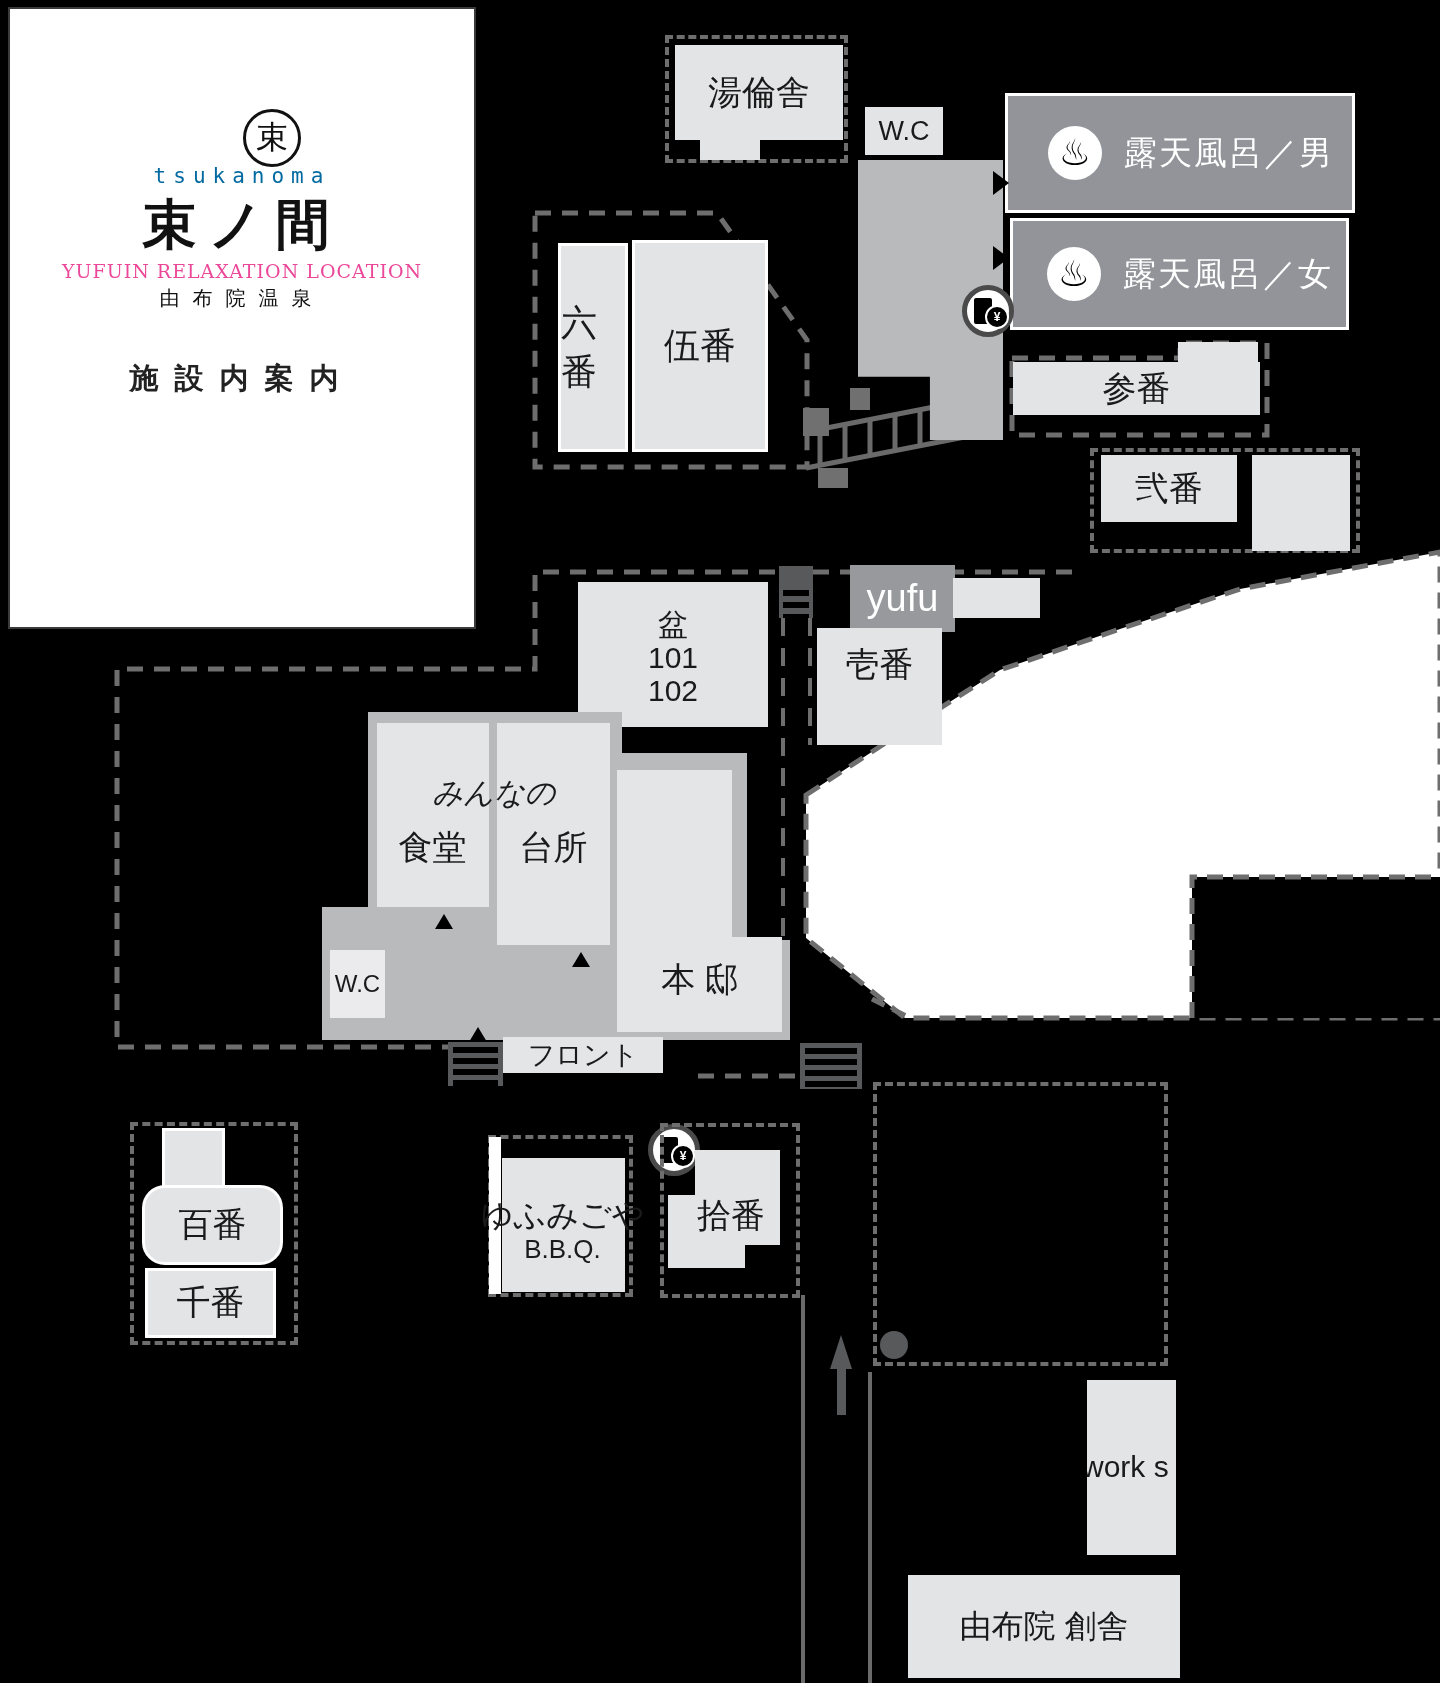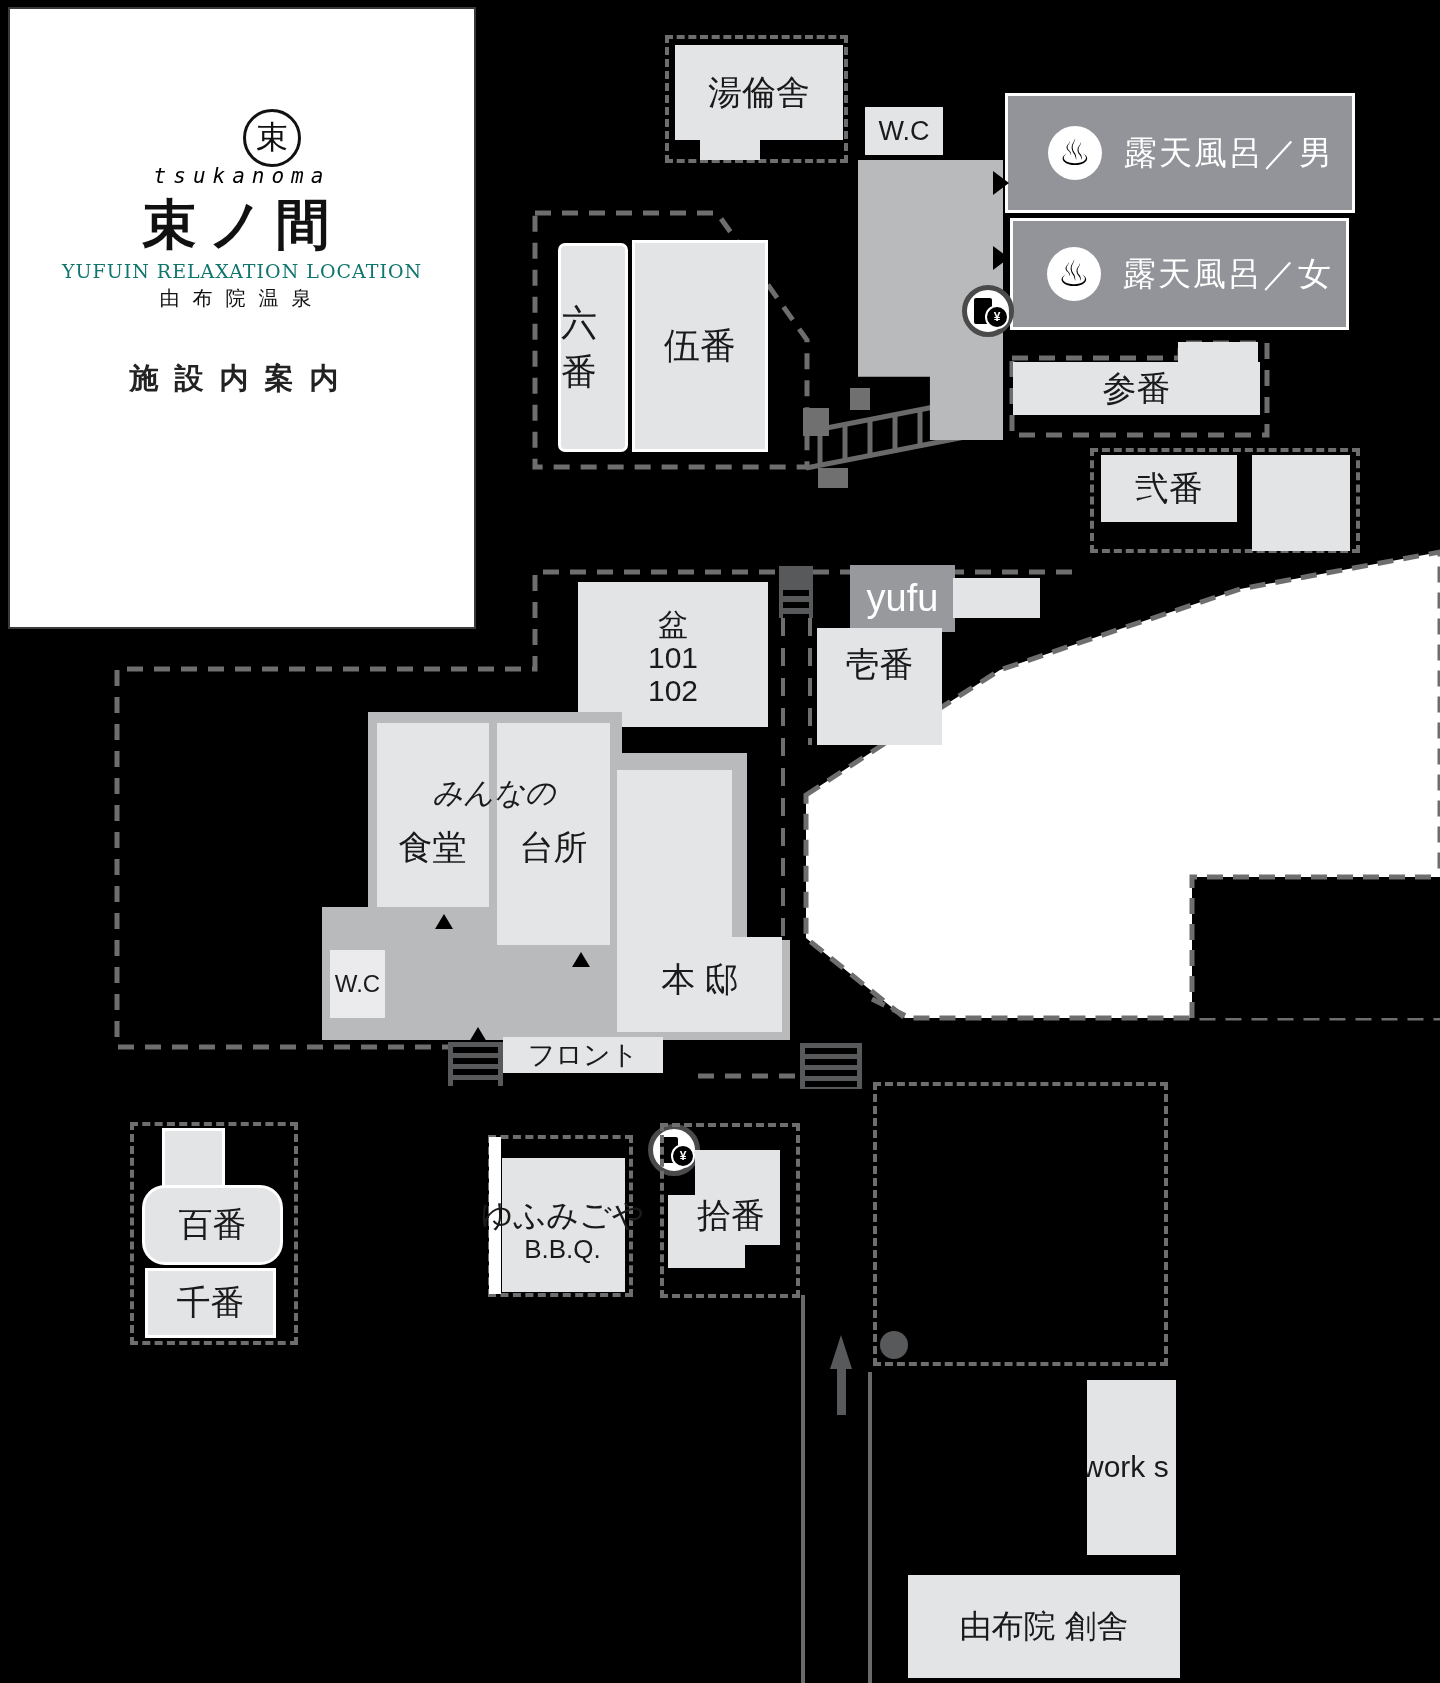--- a/index.html
+++ b/index.html
@@ -66,23 +66,23 @@
       <line x1="920" y1="410" x2="920" y2="446"></line>
       <line x1="945" y1="405" x2="945" y2="441"></line>
       <line x1="970" y1="400" x2="970" y2="436"></line>
     </g>
   </svg>
 
   <div id="logo" class="abs" style="left:8px;top:7px;width:464px;height:618px;">
     <div id="emblem">
       <span>束</span>
     </div>
-    <div class="row mono" style="top:155px;font-size:21px;letter-spacing:7px;color:#000000;font-style:italic;">tsukanoma</div>
+    <div class="row mono" style="top:155px;font-size:21px;letter-spacing:7px;color:#0369a1;">tsukanoma</div>
     <div class="row serif" style="top:180px;font-size:54px;font-weight:bold;letter-spacing:12px;color:#111;">束ノ間</div>
-    <div class="row serif" style="top:251px;font-size:19px;letter-spacing:1px;color:#0f766e;">YUFUIN  RELAXATION  LOCATION</div>
+    <div class="row serif" style="top:251px;font-size:19px;letter-spacing:1px;color:#ec4899;">YUFUIN  RELAXATION  LOCATION</div>
     <div class="row" style="top:350px;font-size:29px;letter-spacing:16px;font-weight:600;color:#222;">施設内案内</div>
     <div class="row" style="top:276px;font-size:20px;letter-spacing:13px;color:#111;">由布院温泉</div>
   </div>
 
   <div class="abs dashedbox" style="left:665px;top:35px;width:175px;height:120px;"></div>
   <div class="abs bl" style="left:675px;top:45px;width:168px;height:95px;font-size:34px;">
     <span>湯倫舎</span>
   </div>
   <div class="abs" style="left:700px;top:140px;width:60px;height:20px;background:#e3e4e6;"></div>
 
@@ -110,21 +110,21 @@
   <div class="abs vend" style="left:962px;top:285px;">
     <div class="doc"></div>
     <div class="yen">
       <span>¥</span>
     </div>
   </div>
   <div class="abs dk" style="left:850px;top:388px;width:20px;height:22px;"></div>
   <div class="abs dk" style="left:803px;top:408px;width:26px;height:28px;"></div>
   <div class="abs dk" style="left:818px;top:468px;width:30px;height:20px;"></div>
 
-  <div class="abs bl wb" style="left:558px;top:243px;width:64px;height:203px;font-size:36px;border-radius:7px;">
+  <div class="abs bl wb" style="left:558px;top:243px;width:64px;height:203px;font-size:36px;">
     <span>六番</span>
   </div>
   <div class="abs bl wb" style="left:632px;top:240px;width:130px;height:206px;font-size:36px;">
     <span>伍番</span>
   </div>
 
   <div class="abs" style="left:1178px;top:342px;width:80px;height:24px;background:#e3e4e6;"></div>
   <div class="abs bl" style="left:1013px;top:362px;width:247px;height:53px;font-size:34px;text-align:center;">
     <span>参番</span>
   </div>

